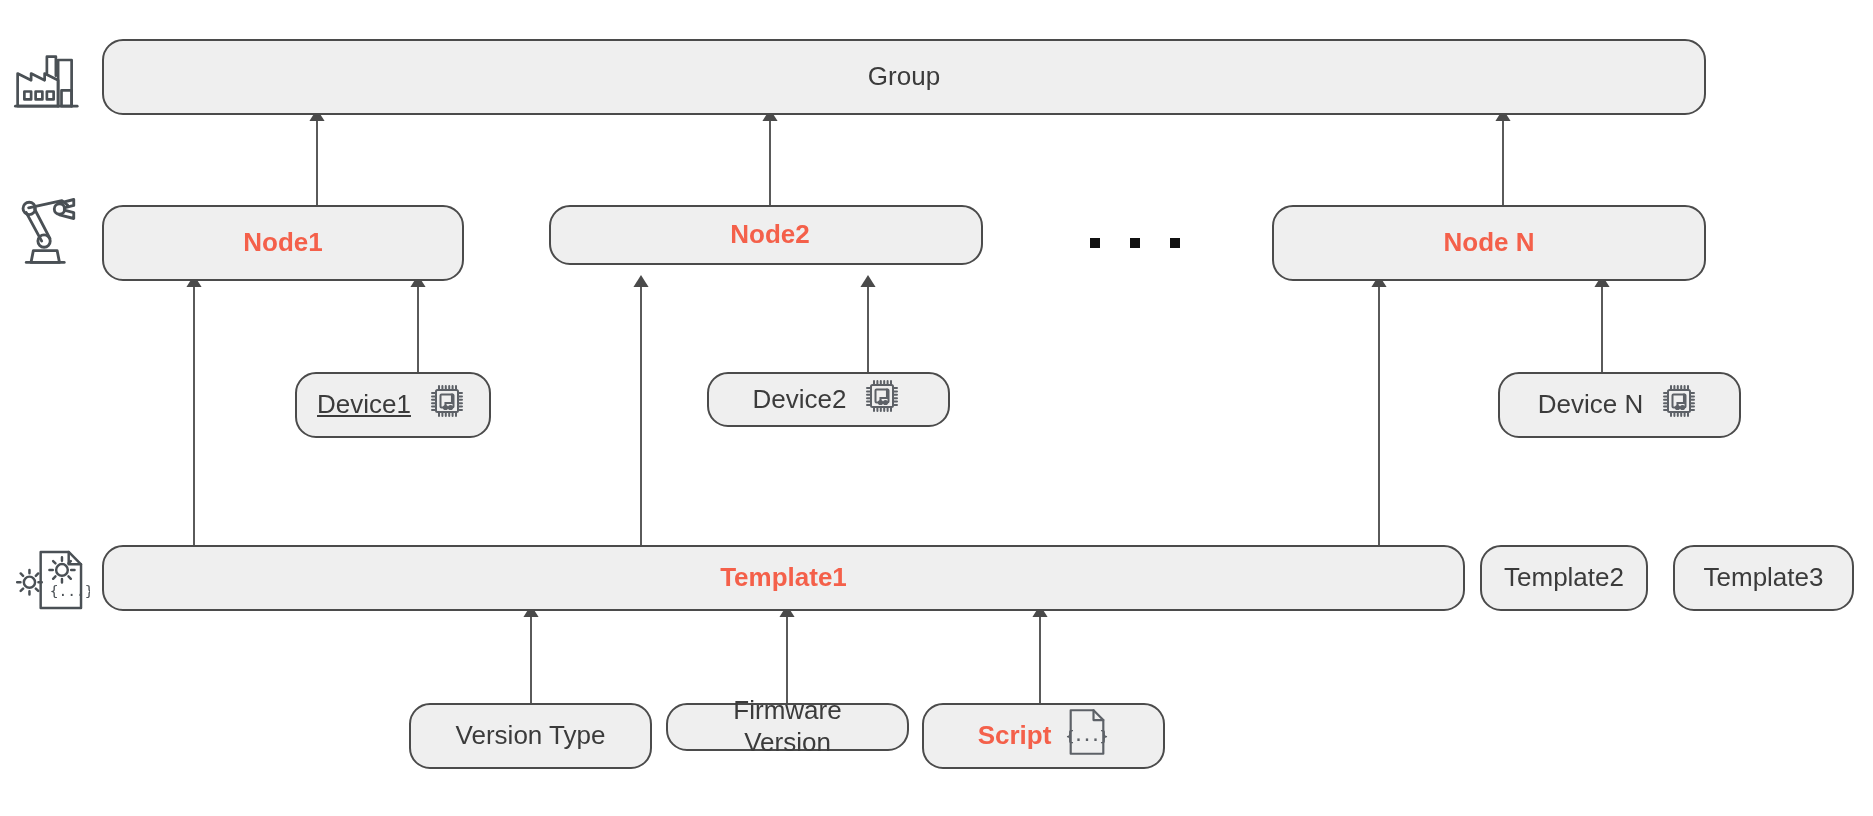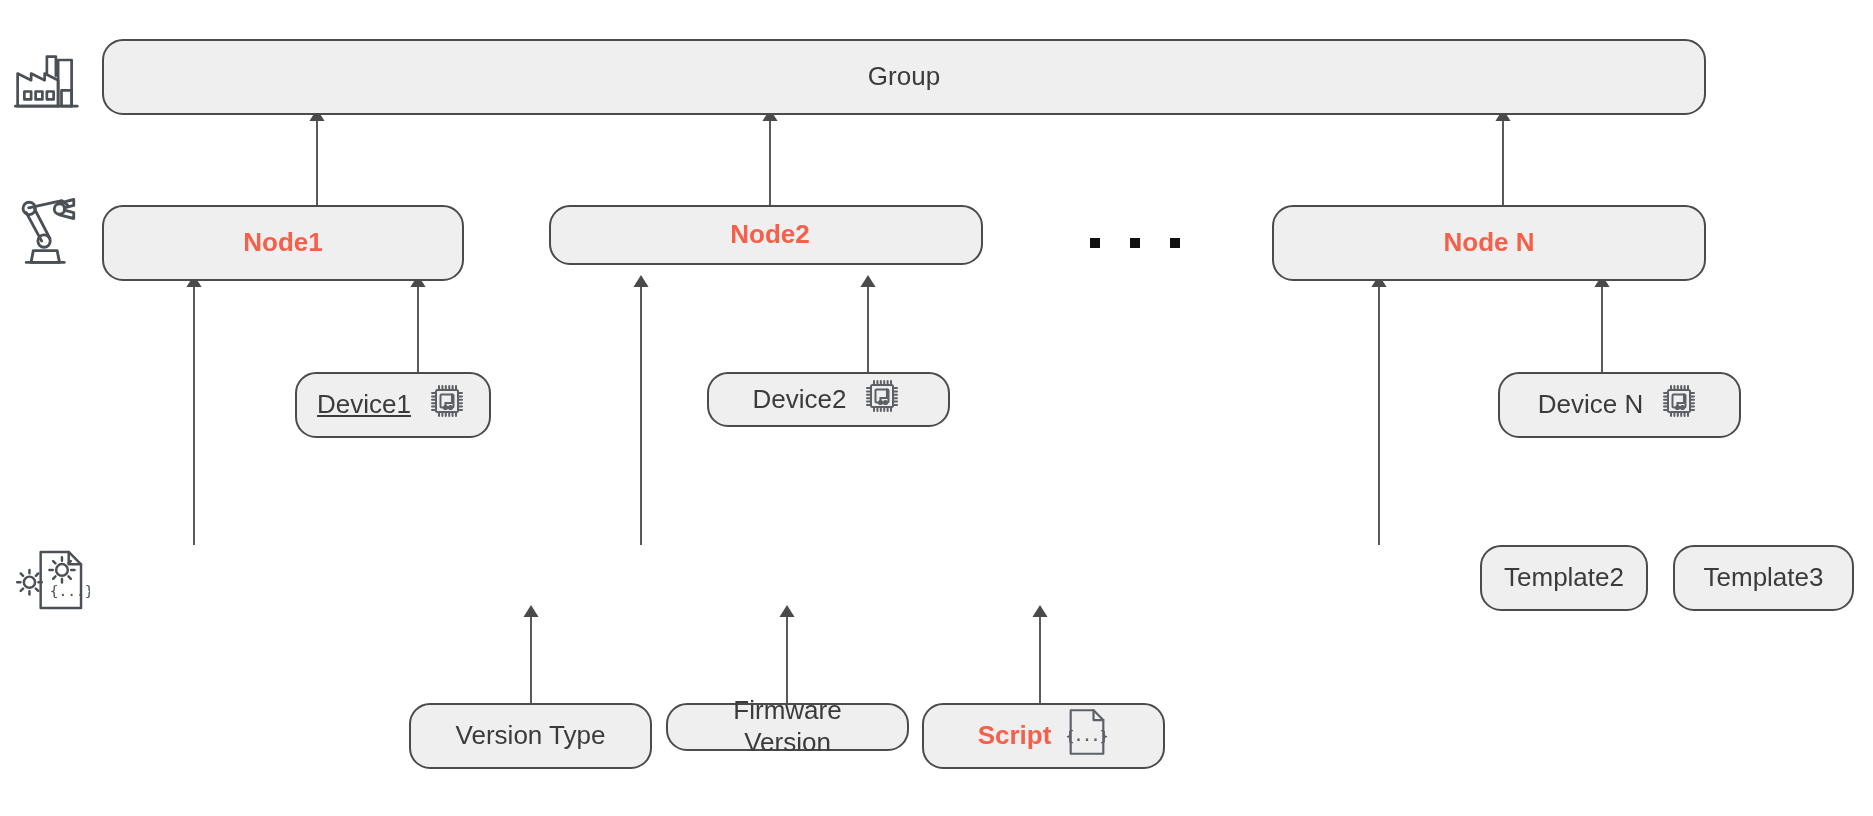--- a/index.html
+++ b/index.html
@@ -217,20 +217,23 @@
           <circle cx="25.5" cy="28.5" r="1.6" fill="#5d6167"></circle>
           <path d="M14 7 v3.2 M17.4 7 v3.2 M20.8 7 v3.2 M24.2 7 v3.2 M27.6 7 v3.2 M31 7 v3.2"></path>
           <path d="M14 33.8 v3.2 M17.4 33.8 v3.2 M20.8 33.8 v3.2 M24.2 33.8 v3.2 M27.6 33.8 v3.2 M31 33.8 v3.2"></path>
           <path d="M7 14 h3.2 M7 17.4 h3.2 M7 20.8 h3.2 M7 24.2 h3.2 M7 27.6 h3.2 M7 31 h3.2"></path>
           <path d="M33.8 14 h3.2 M33.8 17.4 h3.2 M33.8 20.8 h3.2 M33.8 24.2 h3.2 M33.8 27.6 h3.2 M33.8 31 h3.2"></path>
         </svg>
       </span>
     </span>
   </div>
 
+  <div class="node-box accent" style="left:102px; top:545px; width:1363px; height:66px;">
+    <span class="lbl">Template1</span>
+  </div>
 
   <div class="node-box" style="left:1480px; top:545px; width:168px; height:66px;">
     <span class="lbl">Template2</span>
   </div>
 
   <div class="node-box" style="left:1673px; top:545px; width:181px; height:66px;justify-content:center;">
     <span class="lbl">Template3</span>
   </div>
 
   <div class="node-box" style="left:409px; top:703px; width:243px; height:66px;">

